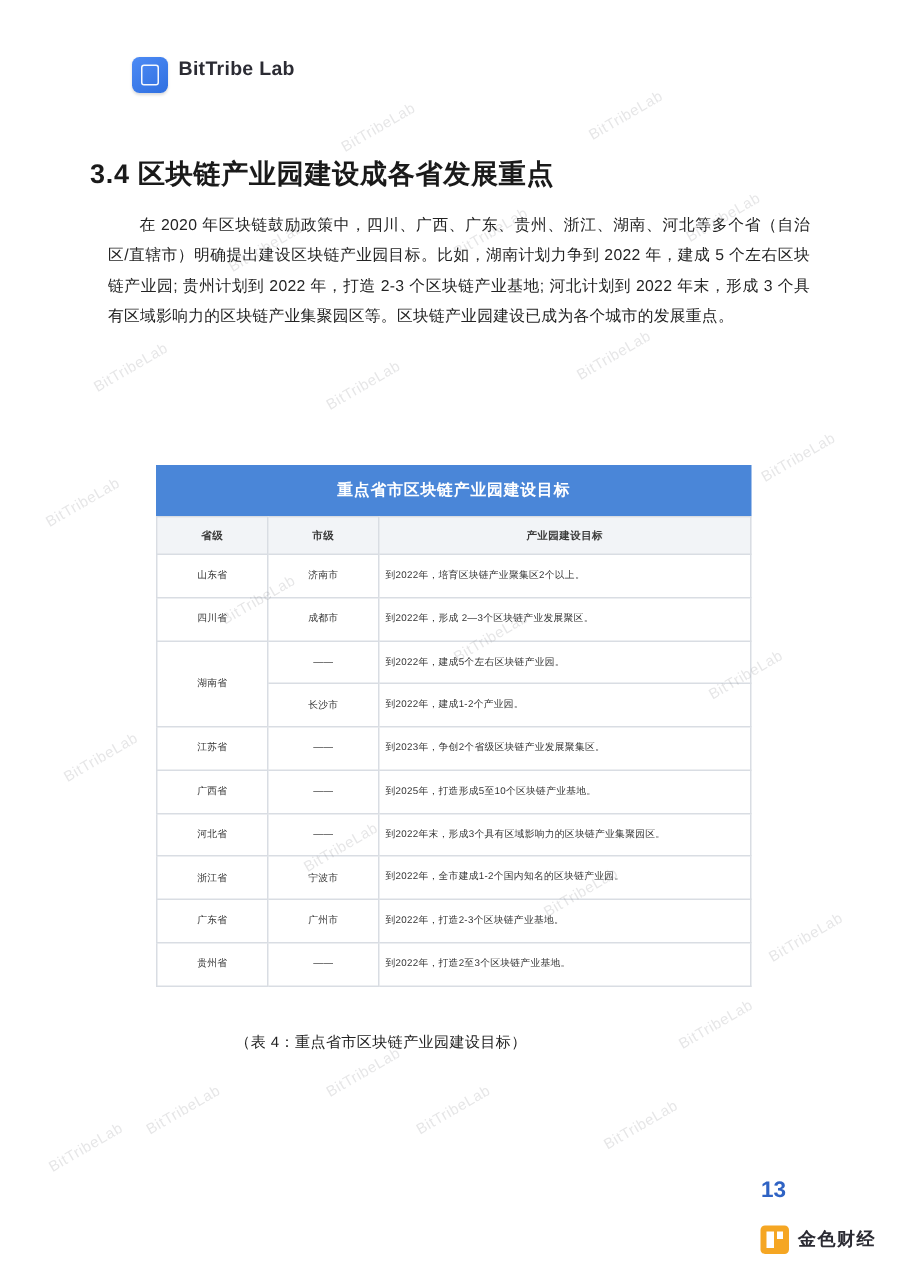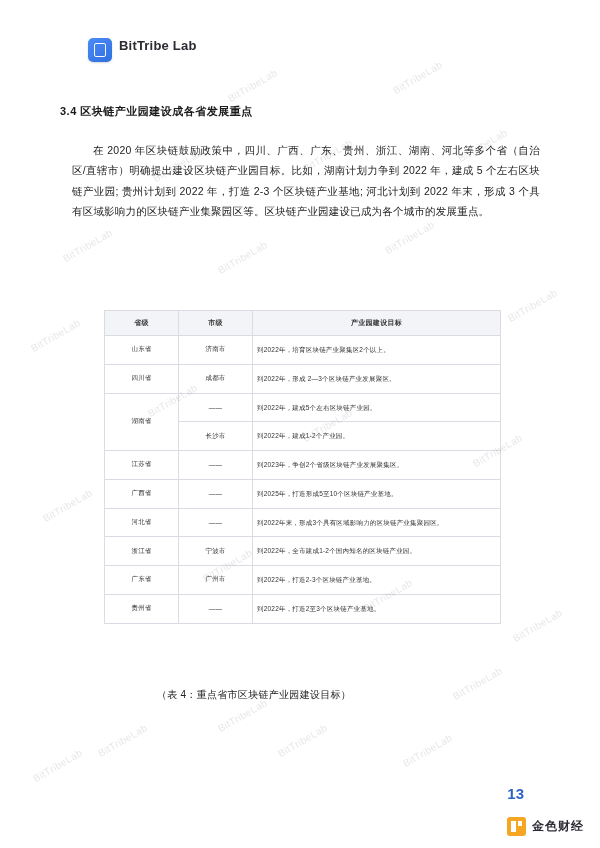--- a/index.html
+++ b/index.html
@@ -75,21 +75,21 @@
     font-weight: bold;
     color: #2b2b33;
     letter-spacing: .2px;
   }
 
   
   .section-heading {
     position: absolute;
     top: 104px;
     left: 60px;
-    font-size: 11px;
+    font-size: 18px;
     font-weight: bold;
     color: #1a1a1a;
     letter-spacing: .5px;
     z-index: 2;
   }
 
   
   .body-block {
     position: absolute;
     top: 140px;
@@ -260,20 +260,21 @@
   </div>
 
   <div class="section-heading">3.4  区块链产业园建设成各省发展重点</div>
 
   <div class="body-block">
     <p class="para">在 2020 年区块链鼓励政策中，四川、广西、广东、贵州、浙江、湖南、河北等多个省（自治区/直辖市）明确提出建设区块链产业园目标。比如，湖南计划力争到 2022 年，建成 5 个左右区块链产业园; 贵州计划到 2022 年，打造 2-3 个区块链产业基地; 河北计划到 2022 年末，形成 3 个具有区域影响力的区块链产业集聚园区等。区块链产业园建设已成为各个城市的发展重点。</p>
   </div>
 
   <div class="table-wrap">
     <table class="park-table">
+      <caption>重点省市区块链产业园建设目标</caption>
       <colgroup>
         <col class="prov">
         <col class="city">
         <col class="goal">
       </colgroup>
       <thead>
         <tr>
           <th>省级</th>
           <th>市级</th>
           <th>产业园建设目标</th>

